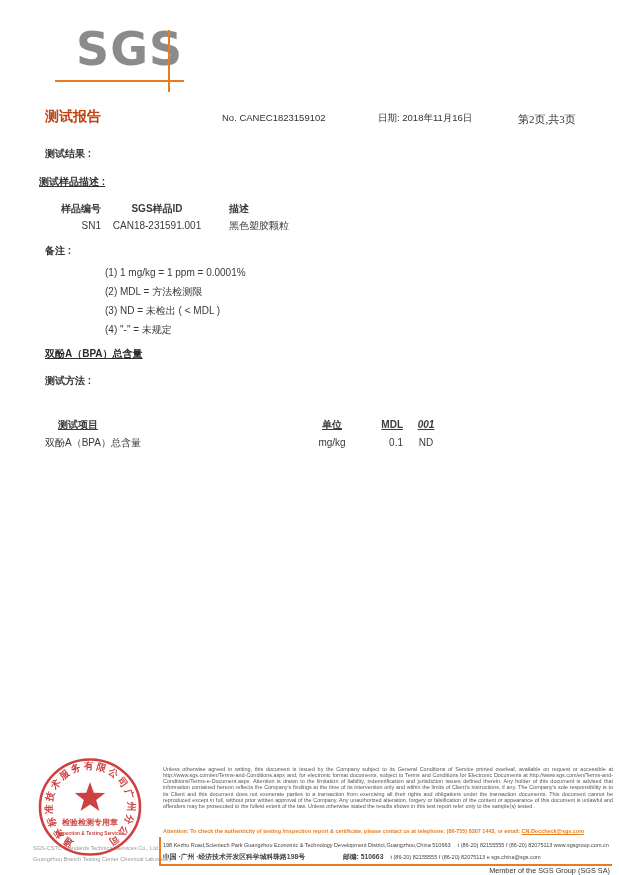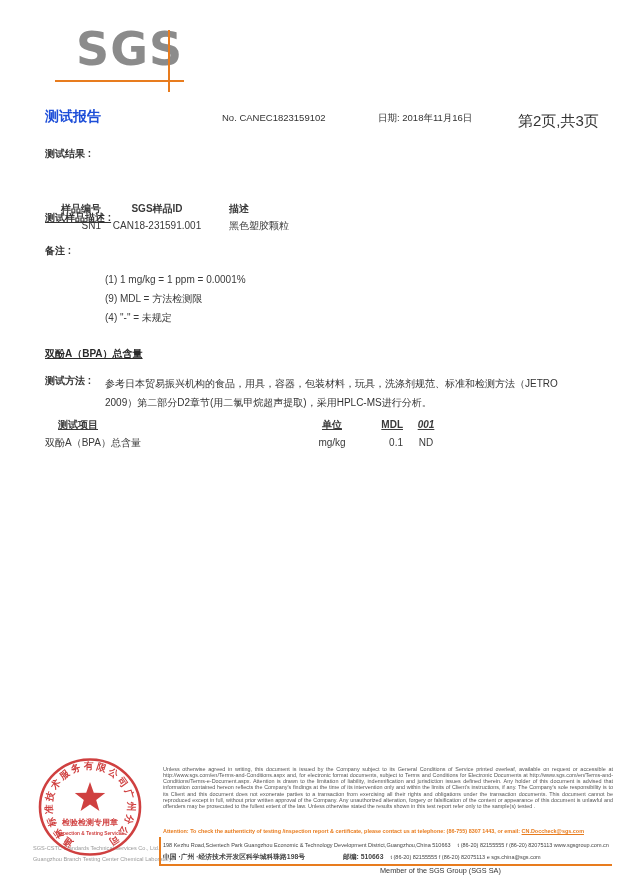--- a/index.html
+++ b/index.html
@@ -6,39 +6,39 @@
   html,body { background:#ffffff; }
   body { font-family:"Liberation Sans","DejaVu Sans",sans-serif; color:#3a3a3a; }
   .page { position:relative; width:619px; height:875px; background:#ffffff; overflow:hidden; }
 
   
   .sgs-logo { position:absolute; left:76px; top:26px; font-size:46px; font-weight:800;
               color:#8b8b8b; letter-spacing:1px; line-height:1; font-family:"DejaVu Sans",sans-serif; }
   .logo-hline { position:absolute; left:55px; top:80px; width:129px; height:2px; background:#e87c1e; }
   .logo-vline { position:absolute; left:168px; top:30px; width:2px; height:62px; background:#e87c1e; }
 
-  .report-title { position:absolute; left:45px; top:108px; font-size:14px; font-weight:700; color:#1d4ed8;text-align:right; }
+  .report-title { position:absolute; left:45px; top:108px; font-size:14px; font-weight:700; color:#c2410c;text-align:right; }
   .report-no   { position:absolute; left:222px; top:112px; font-size:9.5px; color:#333; }
   .report-date { position:absolute; left:378px; top:112px; font-size:9.5px; color:#333; }
-  .report-page { position:absolute; left:518px; top:112px; font-size:15px; color:#333; }
+  .report-page { position:absolute; left:518px; top:112px; font-size:11px; color:#333;font-family:Liberation Serif, serif; }
 
   .lbl { font-size:10px; font-weight:700; color:#333; }
   .test-result-label { position:absolute; left:45px; top:147px; }
-  .sample-desc-label { position:absolute; left:45px; top:175px; text-decoration:underline;margin-top:36px; }
+  .sample-desc-label { position:absolute; left:39px; top:175px; text-decoration:underline; }
 
   
   .sample-table { position:absolute; left:45px; top:200px; width:400px; font-size:10px; }
   .sample-table .row { display:flex; line-height:17px; }
   .sample-table .c1 { flex:0 0 56px; text-align:right; }
   .sample-table .c2 { flex:0 0 112px; text-align:center; }
   .sample-table .c3 { flex:1; text-align:left; padding-left:16px; }
   .sample-table .head { font-weight:700; }
 
   .notes-label { position:absolute; left:45px; top:244px; }
-  .notes-list { position:absolute; left:105px; top:263px; font-size:10px; line-height:19px; list-style:none;margin-top:7px; }
+  .notes-list { position:absolute; left:105px; top:263px; font-size:10px; line-height:19px; list-style:none; }
 
   .bpa-title { position:absolute; left:45px; top:347px; font-size:10px; font-weight:700;
                text-decoration:underline; color:#2b2b2b; }
   .method-label { position:absolute; left:45px; top:374px; }
   .method-text { position:absolute; left:105px; top:374px; width:482px; font-size:10px; line-height:19px; color:#333; }
 
   
   .result-table { position:absolute; left:45px; top:416px; width:445px; font-size:10px; }
   .result-table .row { display:flex; line-height:18px; }
   .result-table .ci { flex:0 0 262px; text-align:left; }
@@ -60,21 +60,21 @@
                line-height:6.2px; color:#e87c1e; font-weight:700; }
   .attention a { color:#e87c1e; text-decoration:underline; }
 
   .addr-block { position:absolute; left:163px; top:839px; width:449px; font-size:5.5px; color:#444; }
   .addr-row { display:flex; align-items:baseline; white-space:nowrap; line-height:12px; }
   .addr-row .gap { margin-left:7px; }
   .addr-cn { font-size:6.8px; font-weight:700; }
 
   .foot-vline { position:absolute; left:159px; top:837px; width:1.5px; height:27px; background:#e87c1e; }
   .foot-hline { position:absolute; left:159px; top:864px; width:453px; height:1.5px; background:#e87c1e; }
-  .member-line { position:absolute; left:380px; top:866px; width:230px; text-align:left;
+  .member-line { position:absolute; left:380px; top:866px; width:230px; text-align:right;
                  font-size:7.3px; color:#333; }
 </style>
 </head>
 <body>
 
 <div class="page">
 
   <div class="sgs-logo">SGS</div>
   <div class="logo-hline"></div>
   <div class="logo-vline"></div>
@@ -96,27 +96,27 @@
     <div class="row">
       <div class="c1">SN1</div>
       <div class="c2">CAN18-231591.001</div>
       <div class="c3">黑色塑胶颗粒</div>
     </div>
   </div>
 
   <div class="lbl notes-label">备注 :</div>
   <ul class="notes-list">
     <li>(1) 1 mg/kg = 1 ppm = 0.0001%</li>
-    <li>(9) MDL = 方法检测限</li>
+    <li>(2) MDL = 方法检测限</li>
+    <li>(3) ND = 未检出 ( &lt; MDL )</li>
     <li>(4) "-" = 未规定</li>
   </ul>
 
   <div class="bpa-title">双酚A（BPA）总含量</div>
   <div class="lbl method-label">测试方法 :</div>
-  <div class="method-text">参考日本贸易振兴机构的食品，用具，容器，包装材料，玩具，洗涤剂规范、标准和检测方法（JETRO 2009）第二部分D2章节(用二氯甲烷超声提取)，采用HPLC-MS进行分析。</div>
 
   <div class="result-table">
     <div class="row head">
       <div class="ci head"><span>测试项目</span></div>
       <div class="cu"><span>单位</span></div>
       <div class="cm"><span>MDL</span></div>
       <div class="cs"><span class="smp">001</span></div>
     </div>
     <div class="row">
       <div class="ci">双酚A（BPA）总含量</div>

